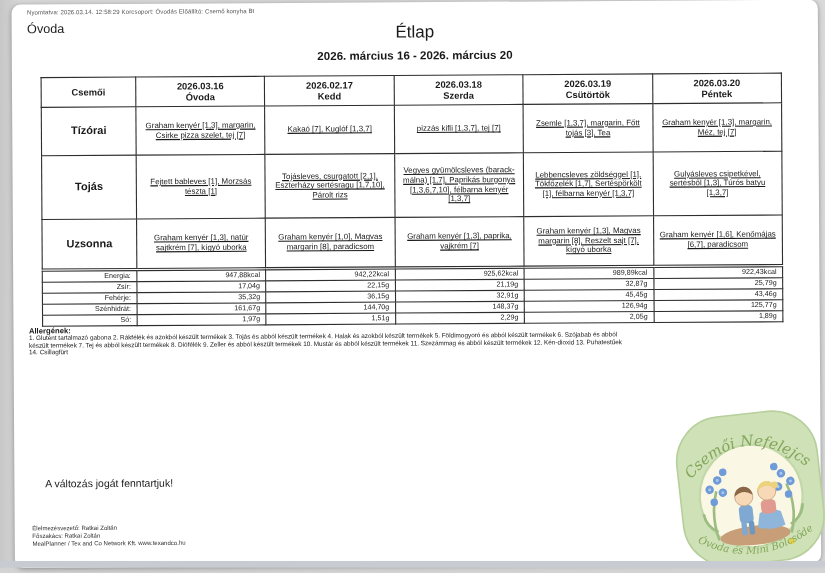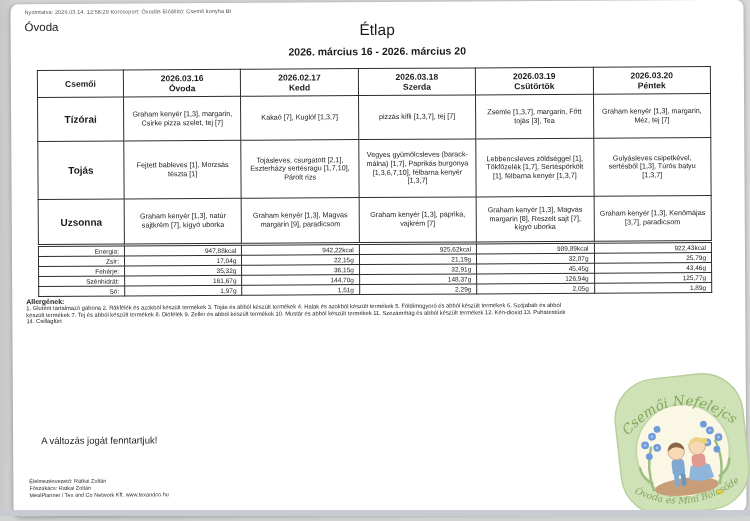--- a/index.html
+++ b/index.html
@@ -11,21 +11,21 @@
   .meta{position:absolute;top:5px;left:14px;font-size:5.5px;color:#555;letter-spacing:.1px;}
   .org{position:absolute;top:17px;left:14px;font-size:11.5px;font-weight:500;}
   .title{position:absolute;top:19px;left:0;width:100%;text-align:center;font-size:15.5px;}
   .daterange{position:absolute;top:43px;left:0;width:100%;text-align:center;font-size:10.5px;font-weight:700;}
   .tables{position:absolute;top:66px;left:26px;width:676px;}
   table{border-collapse:collapse;table-layout:fixed;width:674px;}
   .menu td{border:1px solid #2e2e2e;vertical-align:middle;text-align:center;padding:2px 4px;}
   .menu{border:1.5px solid #222;}
   .hdr-date,.hdr-day{font-size:8.5px;font-weight:700;line-height:10px;}
   .meal-label{font-size:10px;font-weight:700;margin-top:34px;}
-  .meal-cell{font-size:7.2px;line-height:8.6px;}
+  .meal-cell{font-size:7.2px;line-height:8.6px;text-decoration:underline;}
   .nut{margin-top:1px;border:1px solid #2e2e2e;}
   .nut td{border:1px solid #2e2e2e;height:9px;padding:0 5px 0 0;text-align:right;}
   .nut-label{font-size:6.5px;}
   .nut-val{font-size:6.5px;}
   .h-header{height:27px;}
   .h-tiz{height:44px;}
   .h-ebed{height:58px;}
   .h-uzs{height:45px;}
   .allerg{position:absolute;top:294px;left:14px;width:700px;}
   .allerg-h{font-size:7px;font-weight:700;}
@@ -93,24 +93,24 @@
           <td class="meal-label">Tojás</td>
           <td class="meal-cell">Fejtett bableves [1], Morzsás tészta [1]</td>
           <td class="meal-cell">Tojásleves, csurgatott [2,1], Eszterházy sertésragu [1,7,10], Párolt rizs</td>
           <td class="meal-cell">Vegyes gyümölcsleves (barack-málna) [1,7], Paprikás burgonya [1,3,6,7,10], félbarna kenyér [1,3,7]</td>
           <td class="meal-cell">Lebbencsleves zöldséggel [1], Tökfőzelék [1,7], Sertéspörkölt [1], félbarna kenyér [1,3,7]</td>
           <td class="meal-cell">Gulyásleves csipetkével, sertésből [1,3], Túrós batyu [1,3,7]</td>
         </tr>
         <tr class="h-uzs">
           <td class="meal-label">Uzsonna</td>
           <td class="meal-cell">Graham kenyér [1,3], natúr sajtkrém [7], kígyó uborka</td>
-          <td class="meal-cell">Graham kenyér [1,3], Magvas margarin [9], paradicsom</td>
+          <td class="meal-cell">Graham kenyér [1,0], Magvas margarin [8], paradicsom</td>
           <td class="meal-cell">Graham kenyér [1,3], paprika, vajkrém [7]</td>
           <td class="meal-cell">Graham kenyér [1,3], Magvas margarin [8], Reszelt sajt [7], kígyó uborka</td>
-          <td class="meal-cell">Graham kenyér [1,3], Kenőmájas [3,7], paradicsom</td>
+          <td class="meal-cell">Graham kenyér [1,6], Kenőmájas [6,7], paradicsom</td>
         </tr>
       </tbody>
         </table>
 
       <table class="nut">
         <colgroup>
             <col style="width:86px">
             <col>
             <col>
             <col>

